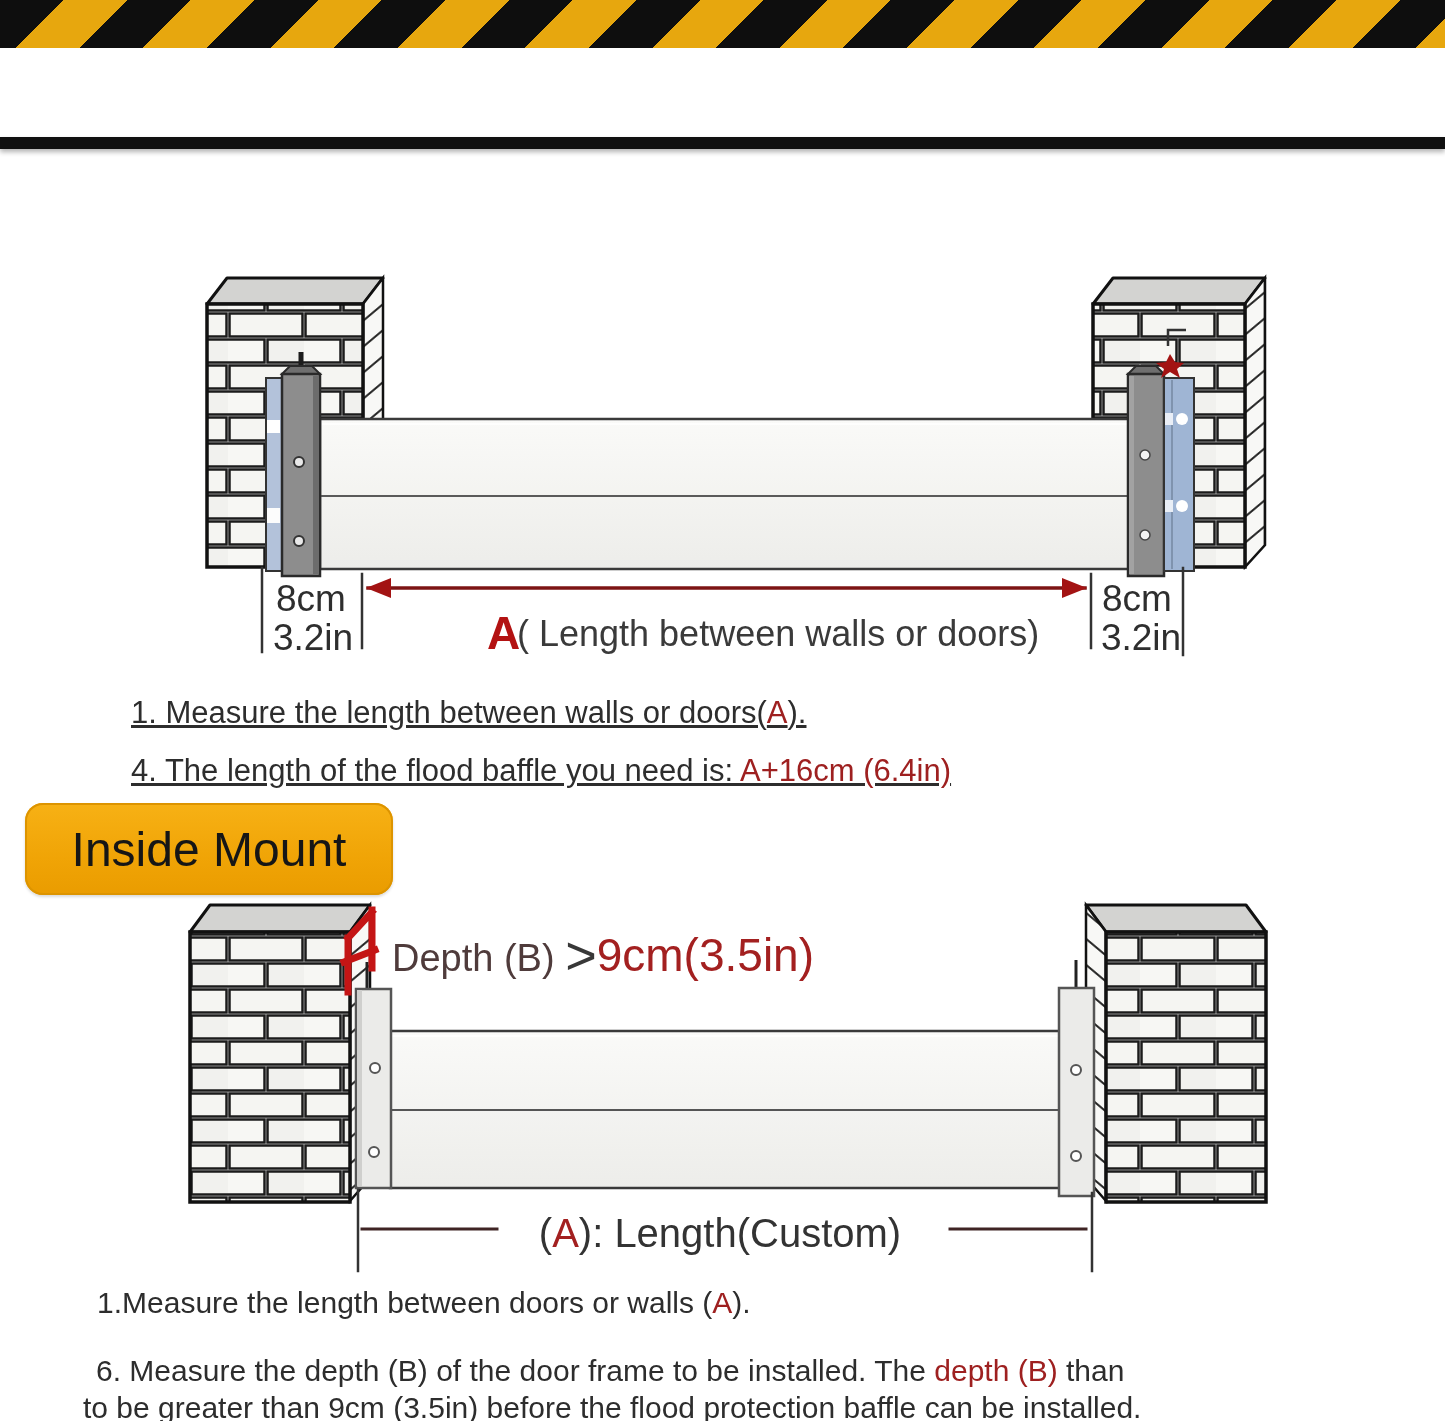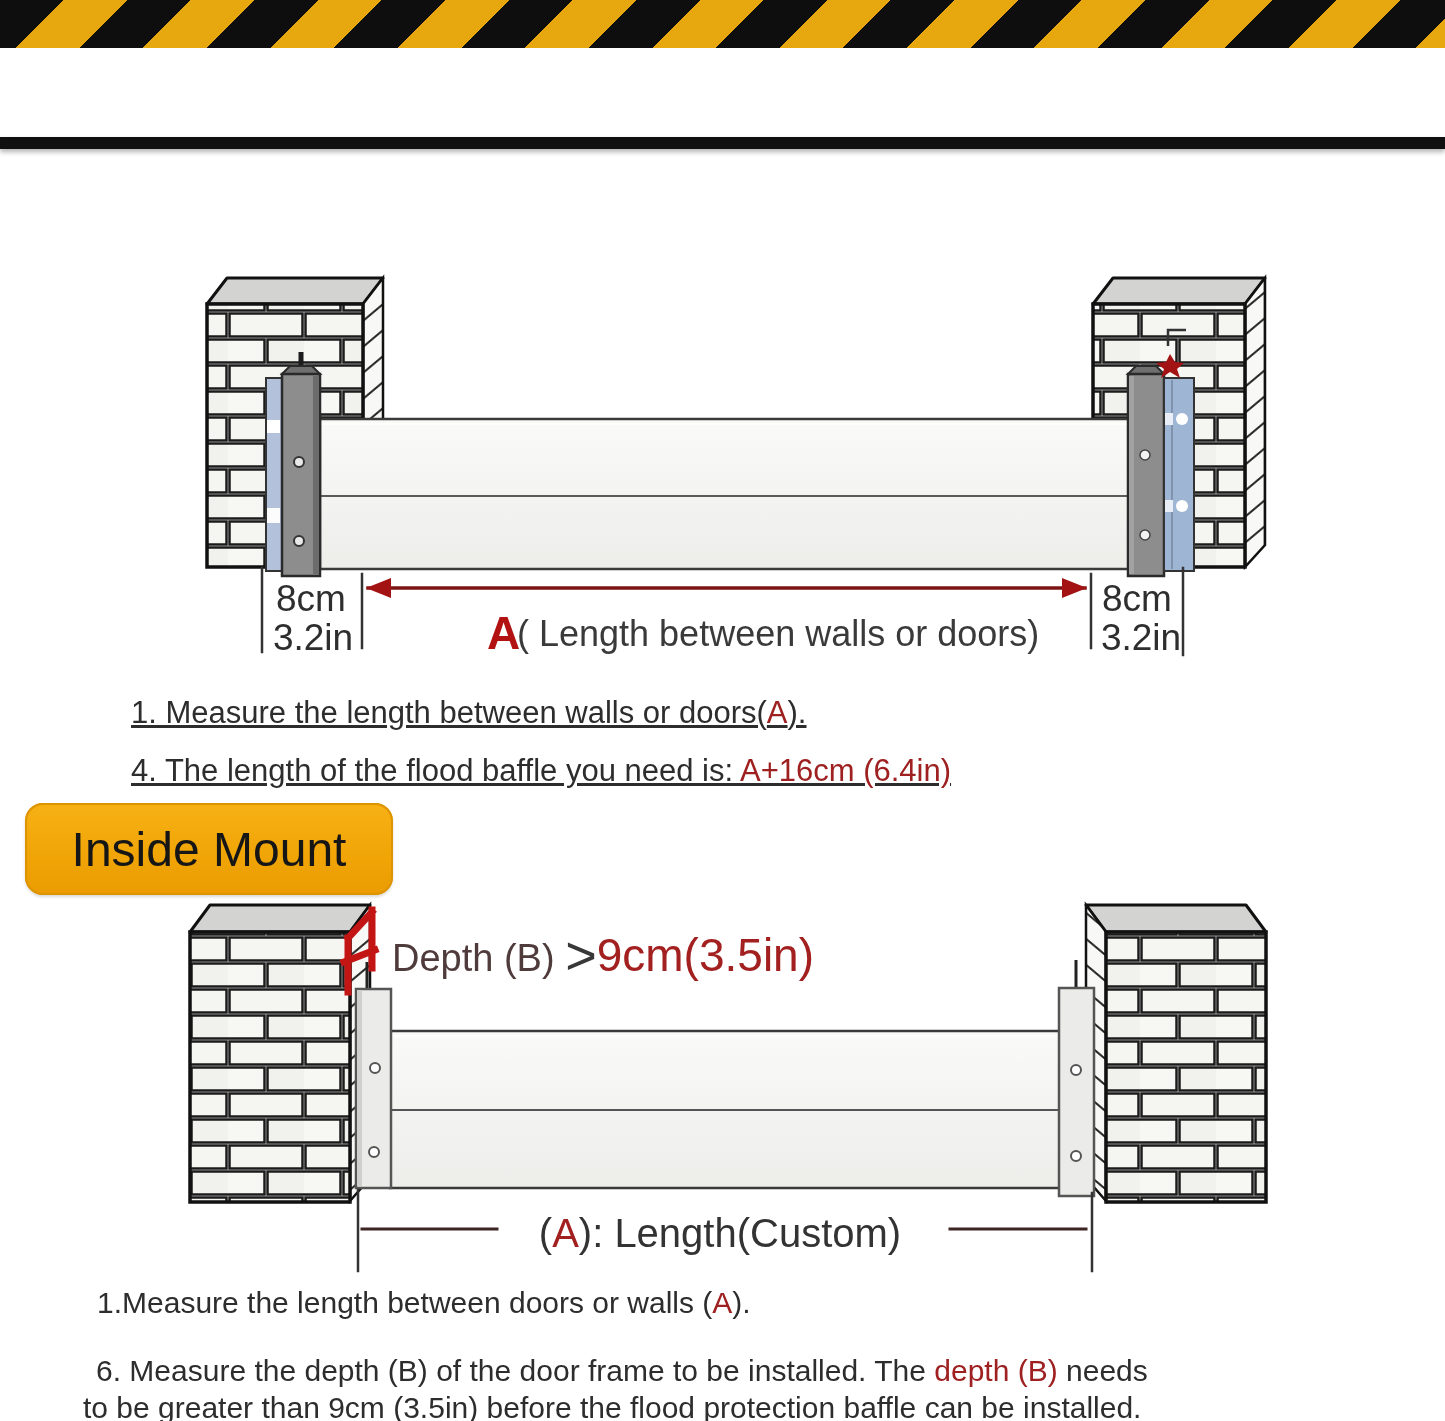--- a/index.html
+++ b/index.html
@@ -214,17 +214,17 @@
       <line x1="358" y1="1190" x2="358" y2="1271" stroke="#333" stroke-width="2.5"></line>
       <line x1="362" y1="1229" x2="497" y2="1229" stroke="#3f2424" stroke-width="3"></line>
       <line x1="950" y1="1229" x2="1086" y2="1229" stroke="#3f2424" stroke-width="3"></line>
       <line x1="1092" y1="1193" x2="1092" y2="1271" stroke="#333" stroke-width="2.5"></line>
       <text x="720" y="1247" text-anchor="middle" font-size="40" fill="#333"><tspan>(</tspan><tspan fill="#a32020">A</tspan><tspan>): Length(Custom)</tspan></text>
     </g>
   </svg>
 
   <div class="steps-inside">
     <p class="step" style="left:97px; top:1242px;margin-top:44px;"><span>1.Measure the length between doors or walls (</span><span class="em">A</span><span>).</span></p>
-    <p class="step" style="left:96px; top:1354px;"><span>6. Measure the depth (B) of the door frame to be installed. The </span><span class="em">depth (B)</span><span> needs</span></p>
+    <p class="step" style="left:96px; top:1354px;"><span>6. Measure the depth (B) of the door frame to be installed. The </span><span class="em">depth (B)</span><span> than</span></p>
     <p class="step" style="left:83px; top:1391px;"><span>to be greater than 9cm (3.5in) before the flood protection baffle can be installed.</span></p>
   </div>
 
 </div>
 
 </body></html>

